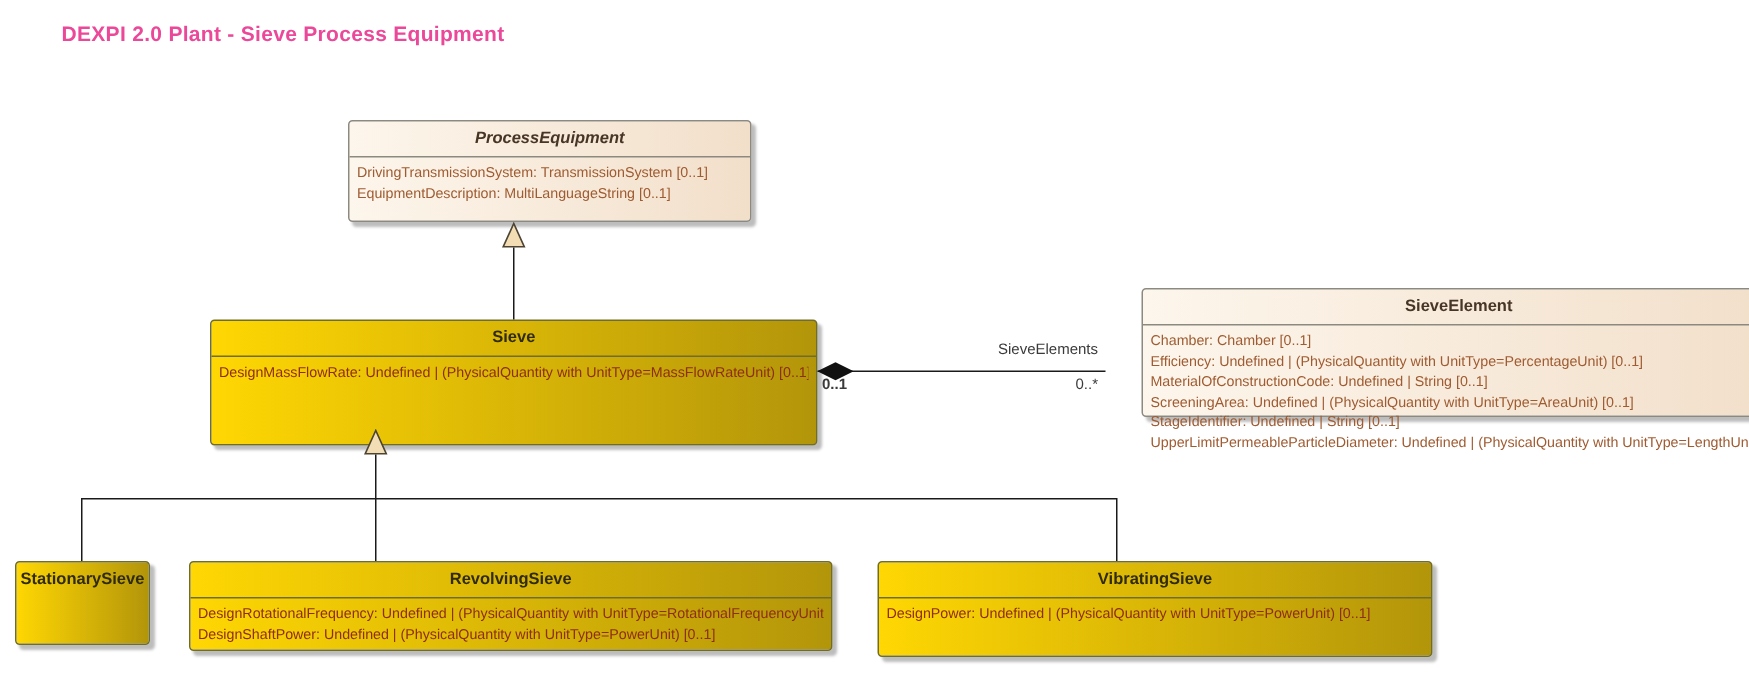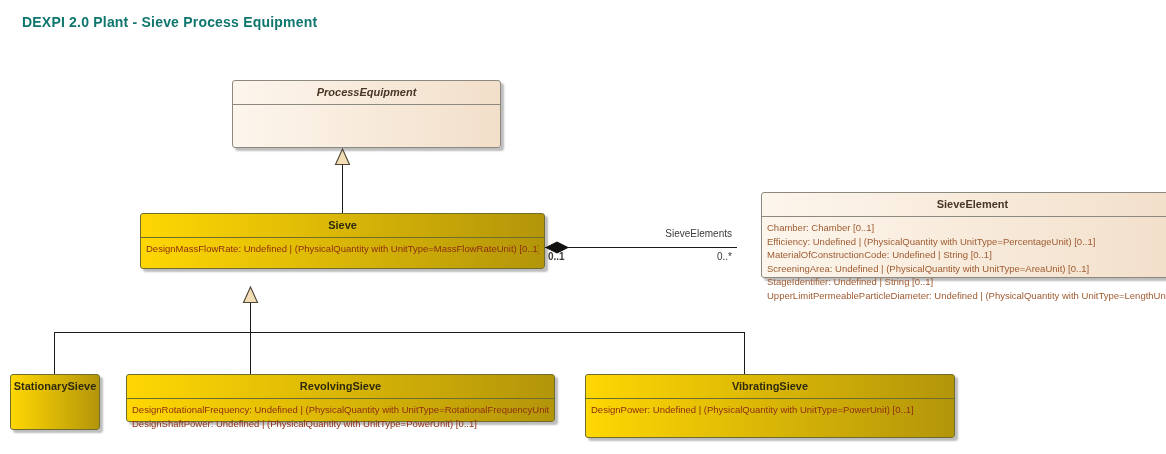--- a/index.html
+++ b/index.html
@@ -2,22 +2,22 @@
 <html><head>
 <meta charset="utf-8">
 <style>
   html,body { margin:0; padding:0; background:#ffffff; }
   body { font-family: "Liberation Sans", sans-serif; }
   #canvas {
     position:relative; width:1166px; height:454px; background:#ffffff;
     overflow:hidden;
   }
   .diagram-title {
-    position:absolute; left:22px; top:14px;
-    font-size:14px; font-weight:bold; color:#0f766e;
+    position:absolute; left:41px; top:14px;
+    font-size:14px; font-weight:bold; color:#ec4899;
     letter-spacing:0.2px;
   }
   .cls {
     position:absolute; box-sizing:border-box;
     border:1px solid #84816f; border-radius:3px;
     box-shadow:3px 3px 2px #bdbdbd;
   }
   .cls.cream { background:linear-gradient(to right,#fdf6ec,#f2dfca); border-color:#8c8a80;margin-left:24px; }
   .cls.yellow { background:linear-gradient(to right,#ffd703,#b3950a); border-color:#6f6d2e; }
   .cls-title {
@@ -45,23 +45,27 @@
 </style>
 </head>
 <body>
 
 <div id="canvas">
 
   <div class="diagram-title">DEXPI 2.0 Plant - Sieve Process Equipment</div>
 
   <div class="cls cream" style="left:208px;top:80px;width:269px;height:68px;">
     <div class="cls-title italic">ProcessEquipment</div>
+    <div class="cls-attrs">
+      <div class="attr">DrivingTransmissionSystem: TransmissionSystem [0..1]</div>
+      <div class="attr">EquipmentDescription: MultiLanguageString [0..1]</div>
+    </div>
   </div>
 
-  <div class="cls yellow" style="left:140px;top:213px;width:405px;height:56px;">
+  <div class="cls yellow" style="left:140px;top:213px;width:405px;height:84px;">
     <div class="cls-title">Sieve</div>
     <div class="cls-attrs">
       <div class="attr">DesignMassFlowRate: Undefined | (PhysicalQuantity with UnitType=MassFlowRateUnit) [0..1]</div>
     </div>
   </div>
 
   <div class="cls cream" style="left:737px;top:192px;width:423px;height:86px;">
     <div class="cls-title">SieveElement</div>
     <div class="cls-attrs">
       <div class="attr">Chamber: Chamber [0..1]</div>
@@ -70,21 +74,21 @@
       <div class="attr">ScreeningArea: Undefined | (PhysicalQuantity with UnitType=AreaUnit) [0..1]</div>
       <div class="attr">StageIdentifier: Undefined | String [0..1]</div>
       <div class="attr">UpperLimitPermeableParticleDiameter: Undefined | (PhysicalQuantity with UnitType=LengthUnit) [0..1]</div>
     </div>
   </div>
 
   <div class="cls yellow no-divider" style="left:10px;top:374px;width:90px;height:56px;">
     <div class="cls-title">StationarySieve</div>
   </div>
 
-  <div class="cls yellow" style="left:126px;top:374px;width:429px;height:48px;">
+  <div class="cls yellow" style="left:126px;top:374px;width:429px;height:60px;">
     <div class="cls-title">RevolvingSieve</div>
     <div class="cls-attrs">
       <div class="attr">DesignRotationalFrequency: Undefined | (PhysicalQuantity with UnitType=RotationalFrequencyUnit) [0..1]</div>
       <div class="attr">DesignShaftPower: Undefined | (PhysicalQuantity with UnitType=PowerUnit) [0..1]</div>
     </div>
   </div>
 
   <div class="cls yellow" style="left:585px;top:374px;width:370px;height:64px;">
     <div class="cls-title">VibratingSieve</div>
     <div class="cls-attrs">

